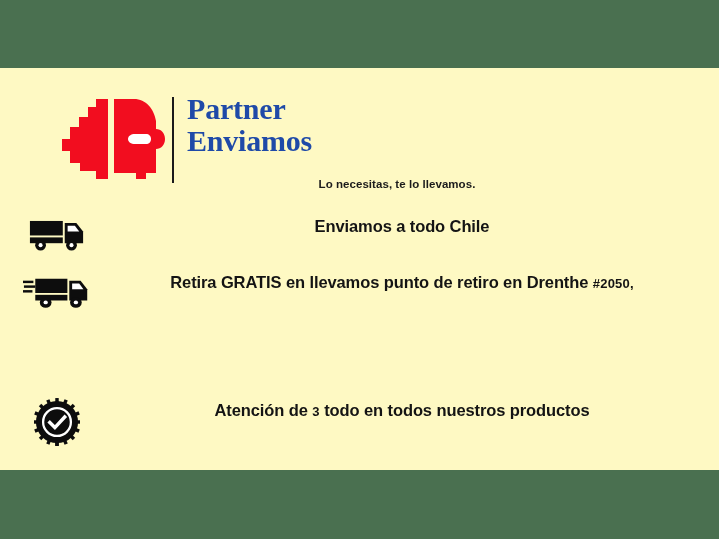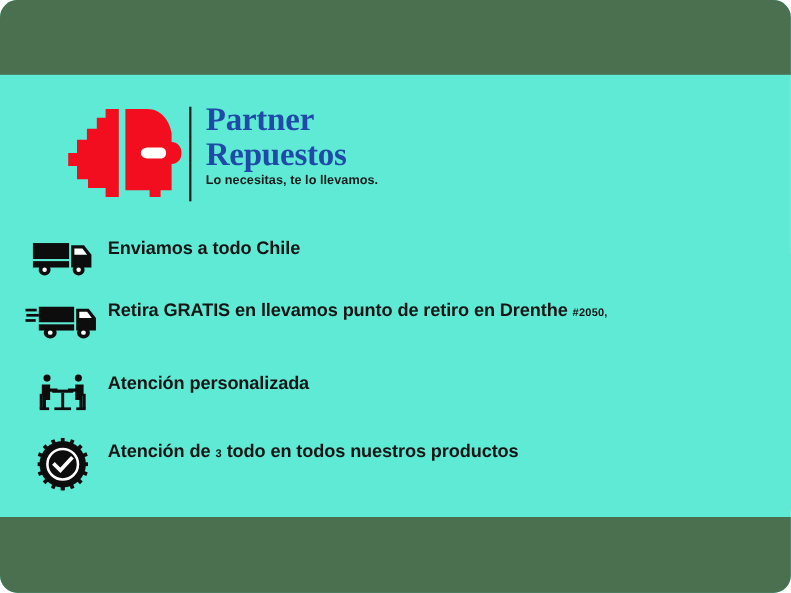--- a/index.html
+++ b/index.html
@@ -7,23 +7,22 @@
     padding: 0;
     background: #ffffff;
   }
   body {
     font-family: "Liberation Sans", sans-serif;
   }
   #banner {
     position: relative;
     width: 719px;
     height: 539px;
-    background: #5eead4;
+    background: #fef9c3;
     overflow: hidden;
-    border-radius: 16px;
   }
   .band {
     position: absolute;
     left: 0;
     width: 719px;
     background: #4a7050;
   }
   .band-top { top: 0; height: 68px; }
   .band-bottom { top: 470px; height: 69px; }
 
@@ -58,27 +57,28 @@
   }
   .brand-line {
     font-family: "Liberation Serif", serif;
     font-weight: bold;
     font-size: 30px;
     line-height: 32px;
     color: #1f4aa8;
     letter-spacing: -0.2px;
   }
   #brand-tagline {
-    margin-top: 0;
+    margin-top: 20px;
     font-family: "Liberation Sans", sans-serif;
     font-weight: bold;
     font-size: 11.5px;
     line-height: 14px;
     color: #1b1b1b;
     letter-spacing: 0.05px;
+    text-align: center;
   }
 
   
   .feature-row {
     position: absolute;
     left: 16px;
     width: 690px;
     display: flex;
     align-items: flex-start;
   }
@@ -91,23 +91,24 @@
   }
   .feature-text {
     flex: 1 1 auto;
     font-family: "Liberation Sans", sans-serif;
     font-weight: bold;
     font-size: 16.5px;
     line-height: 22px;
     color: #141414;
     letter-spacing: -0.1px;
     padding-top: 1px;
+    text-align: center;
   }
   .small-num {
-    font-size: 10px;
+    font-size: 13px;
     letter-spacing: 0.2px;
     margin-top: 32px;
   }
 
   #row-envios   { top: 214px; }
   #row-retiro   { top: 270px; }
   #row-atencion { top: 337px; }
   #row-garantia { top: 398px; }
 
   #row-envios   .feature-icon { height: 40px; }
@@ -175,21 +176,21 @@
           L75 49
           C71 49 68 47 68 44
           Z"></path>
       </svg>
     </div>
 
     <div id="logo-divider"></div>
 
     <div id="logo-text">
       <div class="brand-line">Partner</div>
-      <div class="brand-line">Repuestos</div>
+      <div class="brand-line">Enviamos</div>
       <div id="brand-tagline">Lo necesitas, te lo llevamos.</div>
     </div>
 
   </div>
 
   <div class="feature-row" id="row-envios">
     <div class="feature-icon">
       <svg viewBox="0 0 60 36" width="58" height="35" aria-hidden="true">
         <rect x="2" y="4" width="34" height="15" fill="#0d0d0d"></rect>
         <rect x="2" y="21" width="34" height="6" fill="#0d0d0d"></rect>
@@ -218,41 +219,20 @@
         <ellipse cx="24" cy="31" rx="2.3" ry="2.1" fill="#ffffff"></ellipse>
         <ellipse cx="56" cy="31" rx="6.2" ry="5.6" fill="#0d0d0d"></ellipse>
         <ellipse cx="56" cy="31" rx="2.3" ry="2.1" fill="#ffffff"></ellipse>
       </svg>
     </div>
     <div class="feature-text">
       <span>Retira GRATIS en llevamos punto de retiro en Drenthe </span><span class="small-num">#2050,</span><br>
     </div>
   </div>
 
-  <div class="feature-row" id="row-atencion">
-    <div class="feature-icon">
-      <svg viewBox="0 0 48 40" width="46" height="38" aria-hidden="true">
-
-        <circle cx="9" cy="5" r="3.4" fill="#0d0d0d"></circle>
-        <path fill="#0d0d0d" d="M4 11 L12 11 L12 15 L19 15 L19 18 L12 18 L12 26 L8 26 L8 34 L5 34 L5 22 L4 22 Z"></path>
-        <rect x="2" y="20" width="3" height="14" fill="#0d0d0d"></rect>
-        <rect x="2" y="33" width="9" height="2.6" fill="#0d0d0d"></rect>
-
-        <circle cx="39" cy="5" r="3.4" fill="#0d0d0d"></circle>
-        <path fill="#0d0d0d" d="M36 11 L44 11 L44 22 L43 22 L43 34 L40 34 L40 26 L36 26 L36 18 L29 18 L29 15 L36 15 Z"></path>
-        <rect x="43" y="20" width="3" height="14" fill="#0d0d0d"></rect>
-        <rect x="37" y="33" width="9" height="2.6" fill="#0d0d0d"></rect>
-
-        <rect x="14" y="16" width="20" height="3" fill="#0d0d0d"></rect>
-        <rect x="22.6" y="19" width="2.8" height="15" fill="#0d0d0d"></rect>
-        <rect x="16" y="33" width="16" height="2.6" fill="#0d0d0d"></rect>
-      </svg>
-    </div>
-    <div class="feature-text">Atención personalizada</div>
-  </div>
 
   <div class="feature-row" id="row-garantia">
     <div class="feature-icon">
       <svg viewBox="0 0 48 50" width="46" height="48" aria-hidden="true">
         <g fill="#0d0d0d">
           <circle cx="24" cy="25" r="22"></circle>
 
           <g>
             <rect x="22.2" y="0" width="3.6" height="6"></rect>
             <rect x="22.2" y="44" width="3.6" height="6"></rect>

